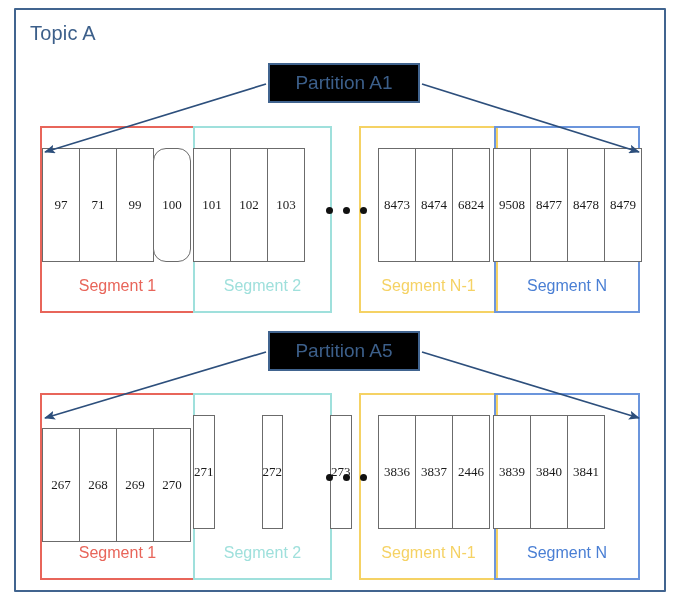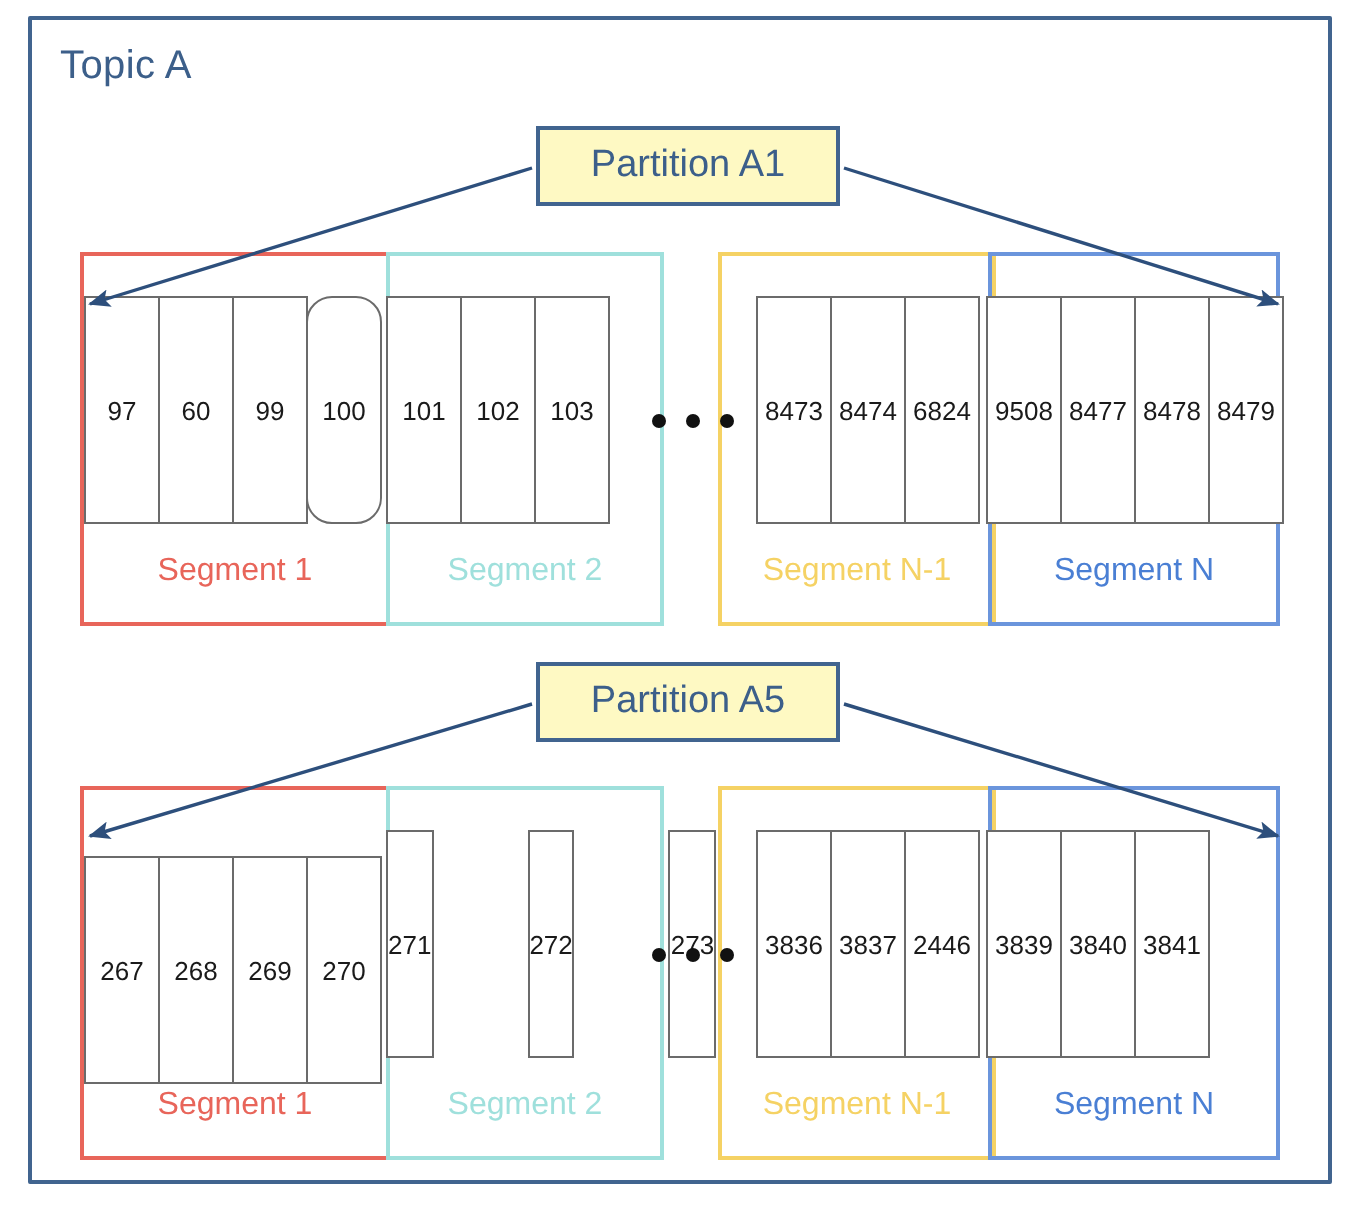--- a/index.html
+++ b/index.html
@@ -34,21 +34,21 @@
     top: 22px;
     font-size: 20px;
     color: #3c5f8a;
     letter-spacing: 0.2px;
     white-space: nowrap;
   }
   
   .partition-box {
     position: absolute;
     border: 2px solid #41648f;
-    background: #fef9c3;
+    background: #000000;
     box-sizing: border-box;
     display: flex;
     align-items: center;
     justify-content: center;
     font-size: 19px;
     color: #3c5f8a;
     z-index: 6;
     white-space: nowrap;
   }
   #partition-box-1 { left: 268px; top: 63px; width: 152px; height: 40px; }
@@ -90,20 +90,21 @@
     box-sizing: border-box;
     border: 1px solid #6b6b6b;
     margin-right: -1px;
     background: #ffffff;
     display: flex;
     align-items: center;
     justify-content: center;
     font-size: 13px;
     color: #1a1a1a;
     height: 100%;
+    font-family: Liberation Serif, serif;
   }
   .dots {
     position: absolute;
     display: flex;
     align-items: center;
     gap: 10px;
     z-index: 4;
   }
   .dot {
     width: 7px;
@@ -132,21 +133,21 @@
 
     <line x1="266" y1="352" x2="45" y2="418" stroke="#2d4f7c" stroke-width="1.7" marker-end="url(#ah)"></line>
     <line x1="422" y1="352" x2="639" y2="418" stroke="#2d4f7c" stroke-width="1.7" marker-end="url(#ah)"></line>
   </svg>
 
   <div class="partition-box" id="partition-box-1">Partition A1</div>
 
   <div class="segment-box" style="left: 40px; top: 126px; width: 155px; height: 187px; border-color: rgb(232, 101, 90);"></div>
   <div class="cells" style="left:42px; top:148px; width:151px; height:114px;">
     <div class="cell" style="width:38px;">97</div>
-    <div class="cell" style="width:38px;">60</div>
+    <div class="cell" style="width:38px;">71</div>
     <div class="cell" style="width:38px;">99</div>
     <div class="cell" style="width:38px;border-radius:13px;">100</div>
   </div>
   <div class="segment-label" style="left:40px; top:277px; width:155px; color:#e8655a;">Segment 1</div>
 
   <div class="segment-box" style="left:193px; top:126px; width:139px; height:187px; border-color:#9fe0dc;"></div>
   <div class="cells" style="left:193px; top:148px; width:115px; height:114px;">
     <div class="cell" style="width:38px;">101</div>
     <div class="cell" style="width:38px;text-align:right;">102</div>
     <div class="cell" style="width:38px;">103</div>

